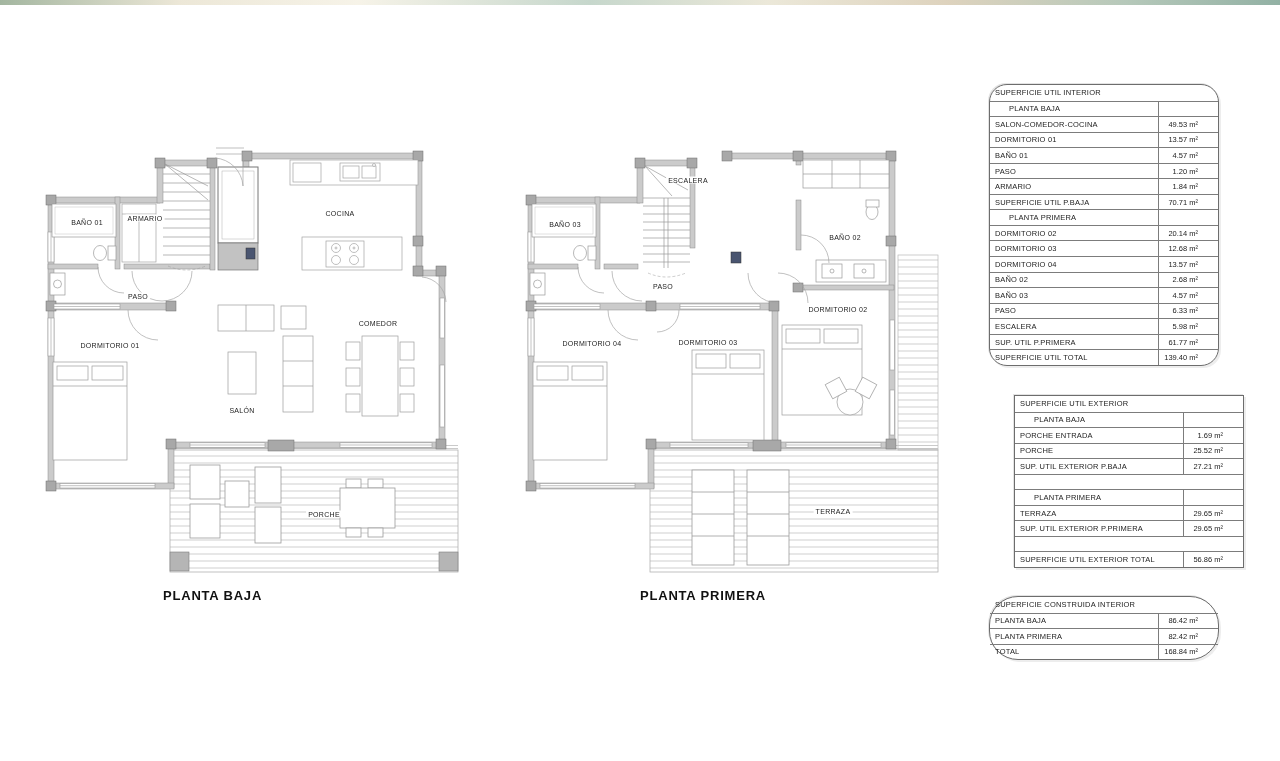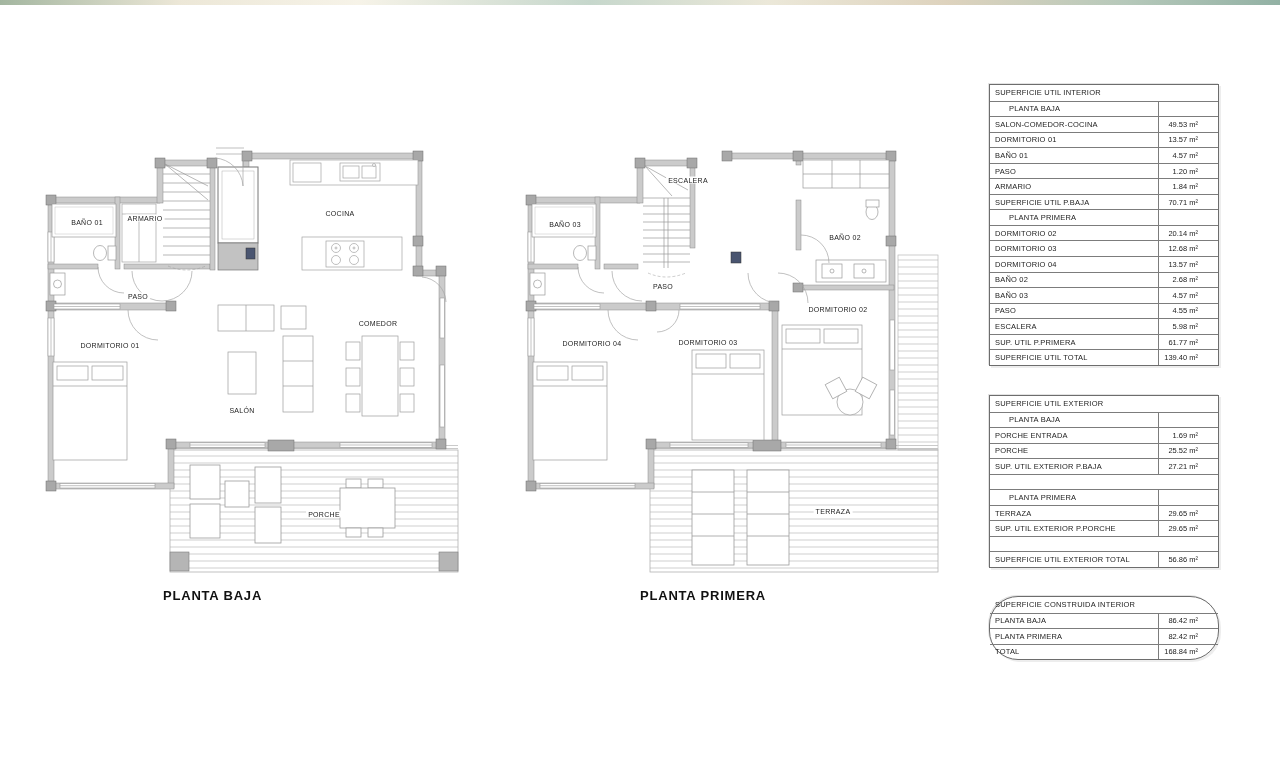--- a/index.html
+++ b/index.html
@@ -13,22 +13,22 @@
   #plan2{left:520px;top:140px;}
   .rlabel{position:absolute;transform:translate(-50%,-50%);font-size:7px;color:#1b1b1b;
     background:#fff;padding:0 2px;white-space:nowrap;letter-spacing:.3px;}
   .ptitle{position:absolute;font-size:13px;font-weight:bold;color:#111;letter-spacing:.8px;
     white-space:nowrap;}
   #title1{left:163px;top:588px;}
   #title2{left:640px;top:588px;}
   .tbl{position:absolute;left:989px;width:230px;background:#fff;border:1px solid #6d6d6d;
     box-shadow:2px 2px 0 rgba(0,0,0,.07),-1px -1px 0 #e3e3e3;box-sizing:border-box;
     font-size:7.5px;color:#222;}
-  #tbl-interior{top:84px;}
-  #tbl-exterior{top:395px;}
+  #tbl-interior{top:84px;border-radius:18px;}
+  #tbl-exterior{top:395px;margin-left:25px;}
   #tbl-construida{top:596px;border-radius:29px;}
   .tr{display:flex;height:15.55px;box-sizing:border-box;border-top:1px solid #7c7c7c;
     align-items:stretch;}
   .tr:first-child{border-top:none;}
   .lbl{flex:1;display:flex;align-items:center;padding-left:5px;letter-spacing:.2px;
     white-space:nowrap;overflow:hidden;}
   .t-sub .lbl{padding-left:19px;}
   .val{width:60px;border-left:1px solid #7c7c7c;display:flex;align-items:center;
     justify-content:flex-end;padding-right:20px;box-sizing:border-box;}
   .t-header .val,.t-empty .val{border-left:none;}
@@ -460,21 +460,21 @@
     <div class="tr t-data">
         <span class="lbl">BAÑO 02</span>
         <span class="val">2.68 m²</span>
       </div>
     <div class="tr t-data">
         <span class="lbl">BAÑO 03</span>
         <span class="val">4.57 m²</span>
       </div>
     <div class="tr t-data">
         <span class="lbl">PASO</span>
-        <span class="val">4.55 m²</span>
+        <span class="val">6.33 m²</span>
       </div>
     <div class="tr t-data">
         <span class="lbl">ESCALERA</span>
         <span class="val">5.98 m²</span>
       </div>
     <div class="tr t-data">
         <span class="lbl">SUP. UTIL P.PRIMERA</span>
         <span class="val">61.77 m²</span>
       </div>
     <div class="tr t-data">
@@ -510,21 +510,21 @@
       </div>
     <div class="tr t-sub">
         <span class="lbl">PLANTA PRIMERA</span>
         <span class="val"></span>
       </div>
     <div class="tr t-data">
         <span class="lbl">TERRAZA</span>
         <span class="val">29.65 m²</span>
       </div>
     <div class="tr t-data">
-        <span class="lbl">SUP. UTIL EXTERIOR P.PORCHE</span>
+        <span class="lbl">SUP. UTIL EXTERIOR P.PRIMERA</span>
         <span class="val">29.65 m²</span>
       </div>
     <div class="tr t-empty">
         <span class="lbl"></span>
         <span class="val"></span>
       </div>
     <div class="tr t-data">
         <span class="lbl">SUPERFICIE UTIL EXTERIOR TOTAL</span>
         <span class="val">56.86 m²</span>
       </div>

